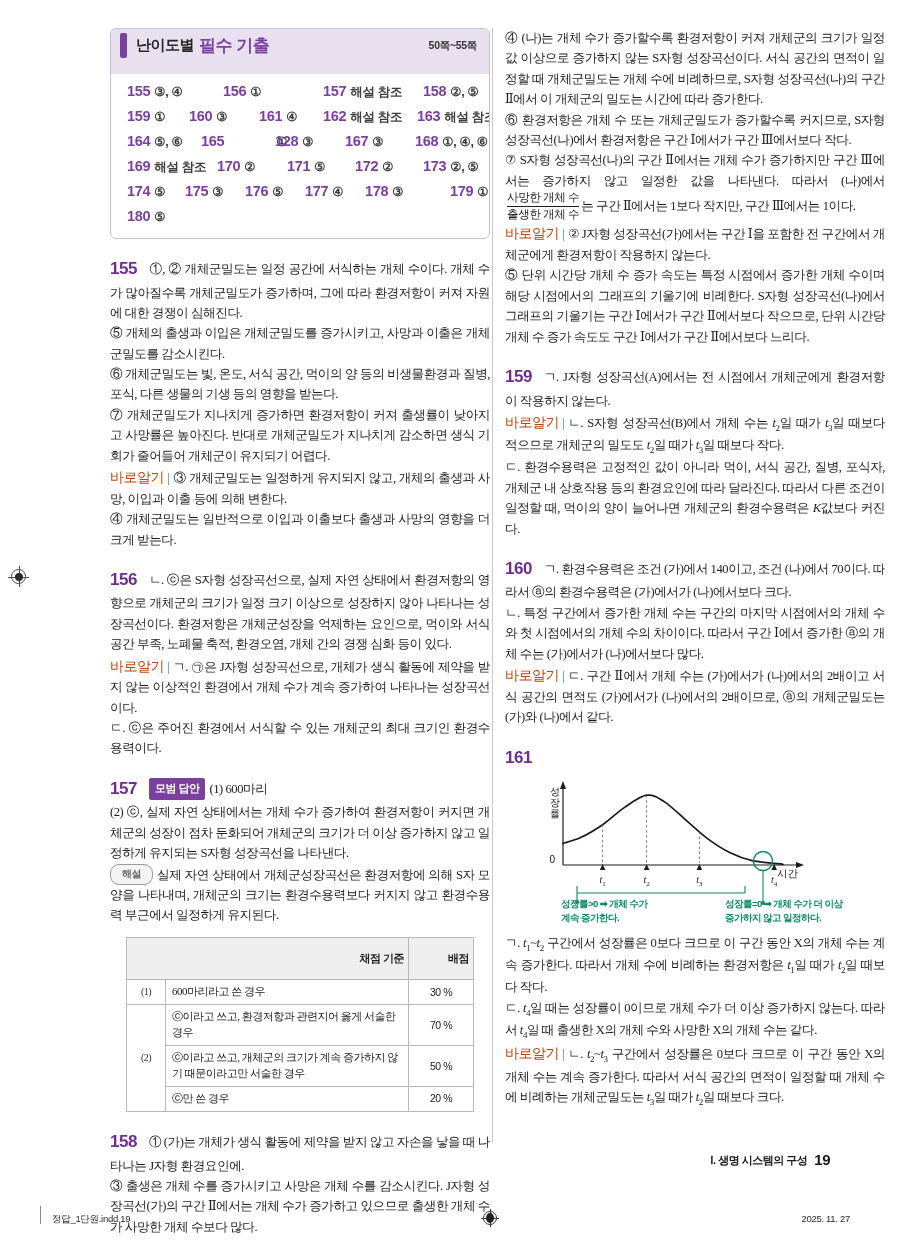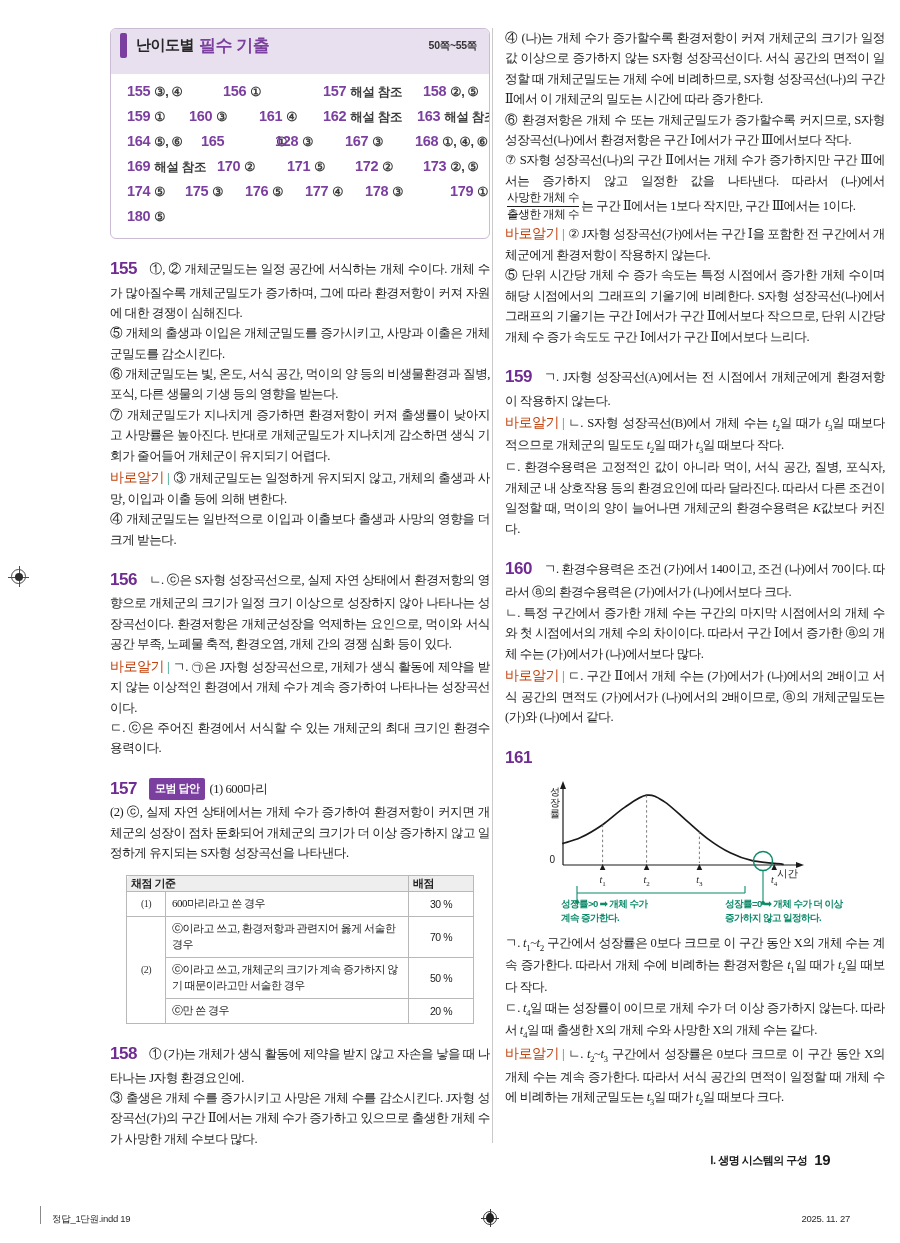--- a/index.html
+++ b/index.html
@@ -222,26 +222,26 @@
     letter-spacing: -0.5px;
     line-height: 1.45;
   }
   .score-table th, .score-table td {
     border: 1px solid #b8b8b8;
     padding: 4px 6px;
     vertical-align: middle;
   }
   .score-table thead th {
     background: #eeeeee;
-    text-align: left;
+    text-align: right;
     font-family: "Liberation Sans", sans-serif;
     font-weight: bold;
     font-size: 11px;
     color: #222;
-    padding: 0 4px;
+    padding: 13px 4px;
   }
   .score-table .c-label {
     width: 26px;
     text-align: center;
     font-size: 10px;
     color: #333;
   }
   .score-table .c-crit { text-align: left; }
   .score-table .c-pts {
     width: 52px;
@@ -476,20 +476,21 @@
 
     <div class="item">
       <p><span class="qnum">156</span><span>ㄴ. ⓒ은 S자형 성장곡선으로, 실제 자연 상태에서 환경저항의 영향으로 개체군의 크기가 일정 크기 이상으로 성장하지 않아 나타나는 성장곡선이다. 환경저항은 개체군성장을 억제하는 요인으로, 먹이와 서식 공간 부족, 노폐물 축적, 환경오염, 개체 간의 경쟁 심화 등이 있다.</span></p>
       <p><span class="tag-bara">바로알기</span><span class="tag-sep">|</span><span>ㄱ. ㉠은 J자형 성장곡선으로, 개체가 생식 활동에 제약을 받지 않는 이상적인 환경에서 개체 수가 계속 증가하여 나타나는 성장곡선이다.</span></p>
       <p><span>ㄷ. ⓒ은 주어진 환경에서 서식할 수 있는 개체군의 최대 크기인 환경수용력이다.</span></p>
     </div>
 
     <div class="item">
       <p><span class="qnum">157</span><span class="tag-model">모범 답안</span><span>(1) 600마리</span></p>
       <p><span>(2) ⓒ, 실제 자연 상태에서는 개체 수가 증가하여 환경저항이 커지면 개체군의 성장이 점차 둔화되어 개체군의 크기가 더 이상 증가하지 않고 일정하게 유지되는 S자형 성장곡선을 나타낸다.</span></p>
+      <p><span class="tag-haeseol">해설</span><span>실제 자연 상태에서 개체군성장곡선은 환경저항에 의해 S자 모양을 나타내며, 개체군의 크기는 환경수용력보다 커지지 않고 환경수용력 부근에서 일정하게 유지된다.</span></p>
     </div>
 
     <table class="score-table">
       <thead>
         <tr>
           <th colspan="2">채점 기준</th>
           <th>배점</th>
         </tr>
       </thead>
       <tbody id="score-tbody">

